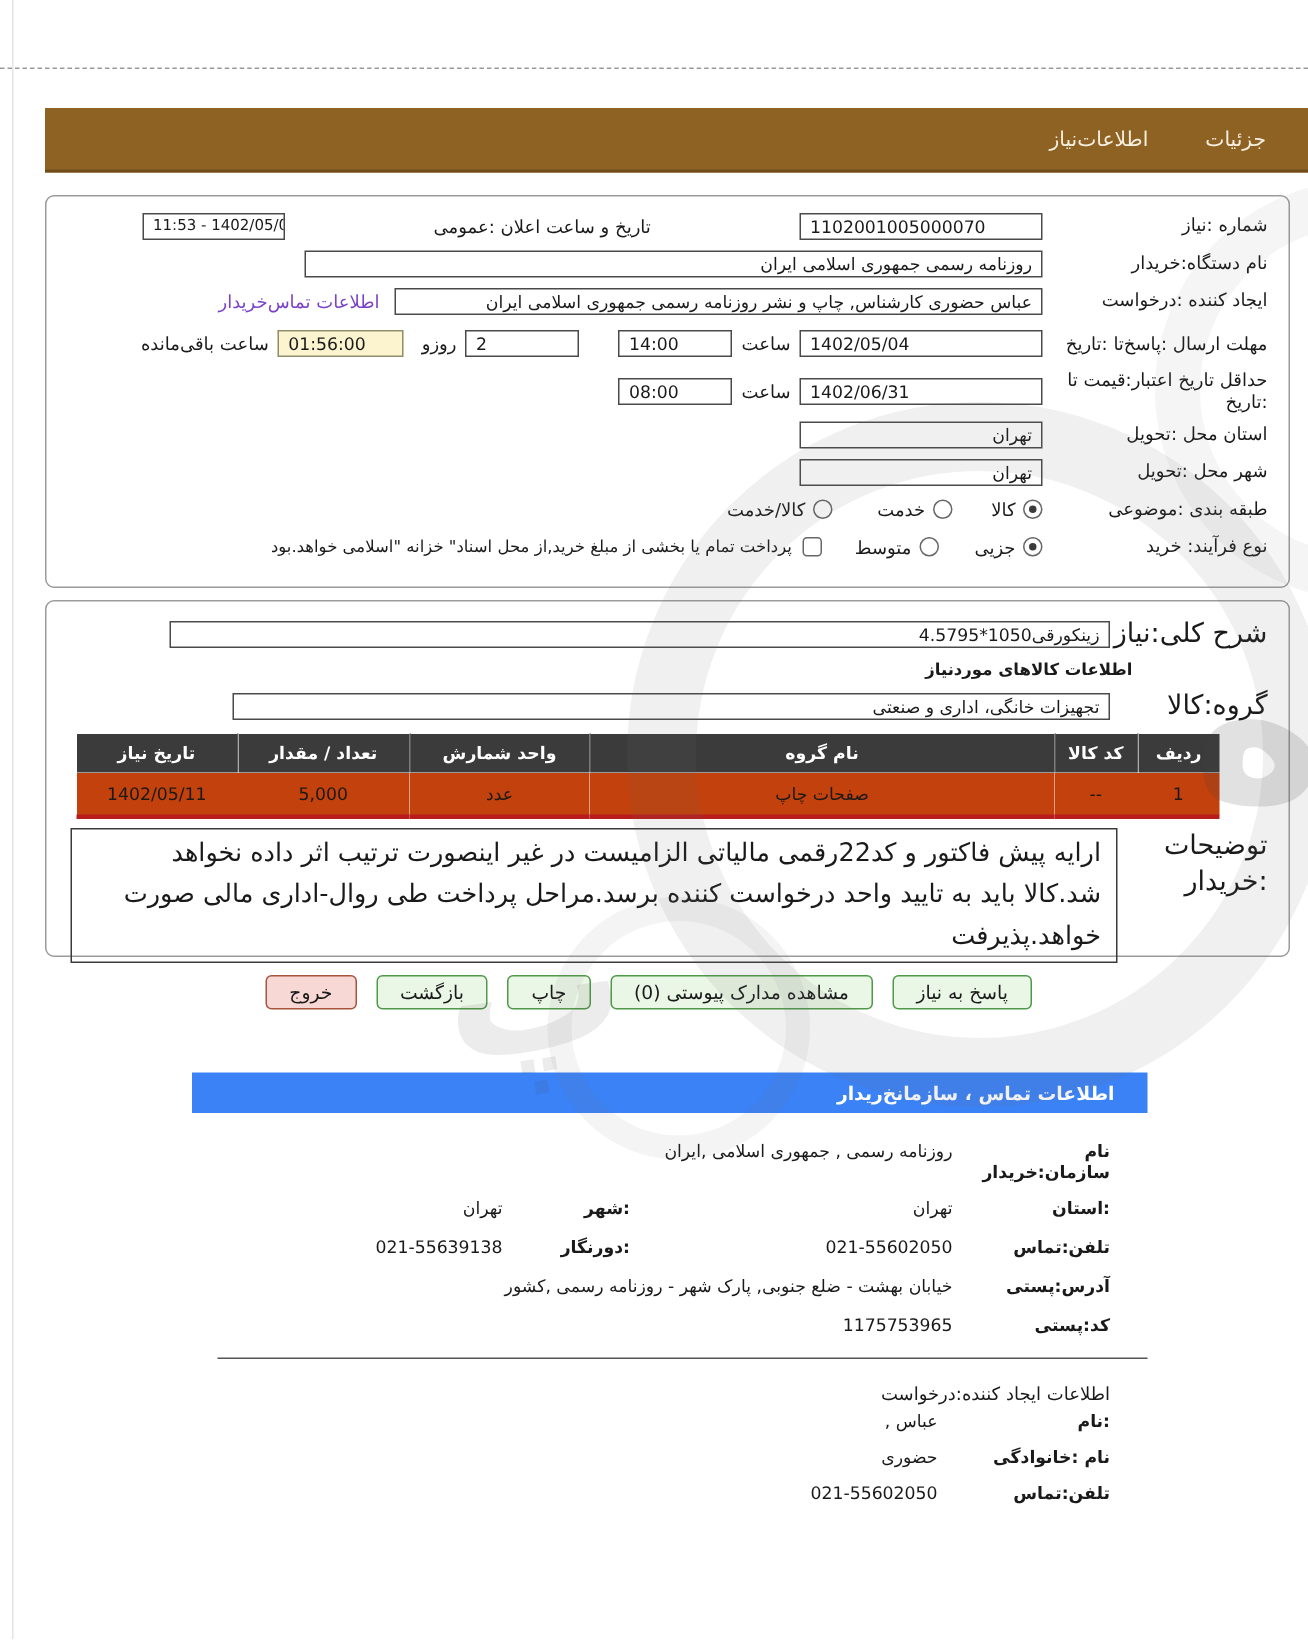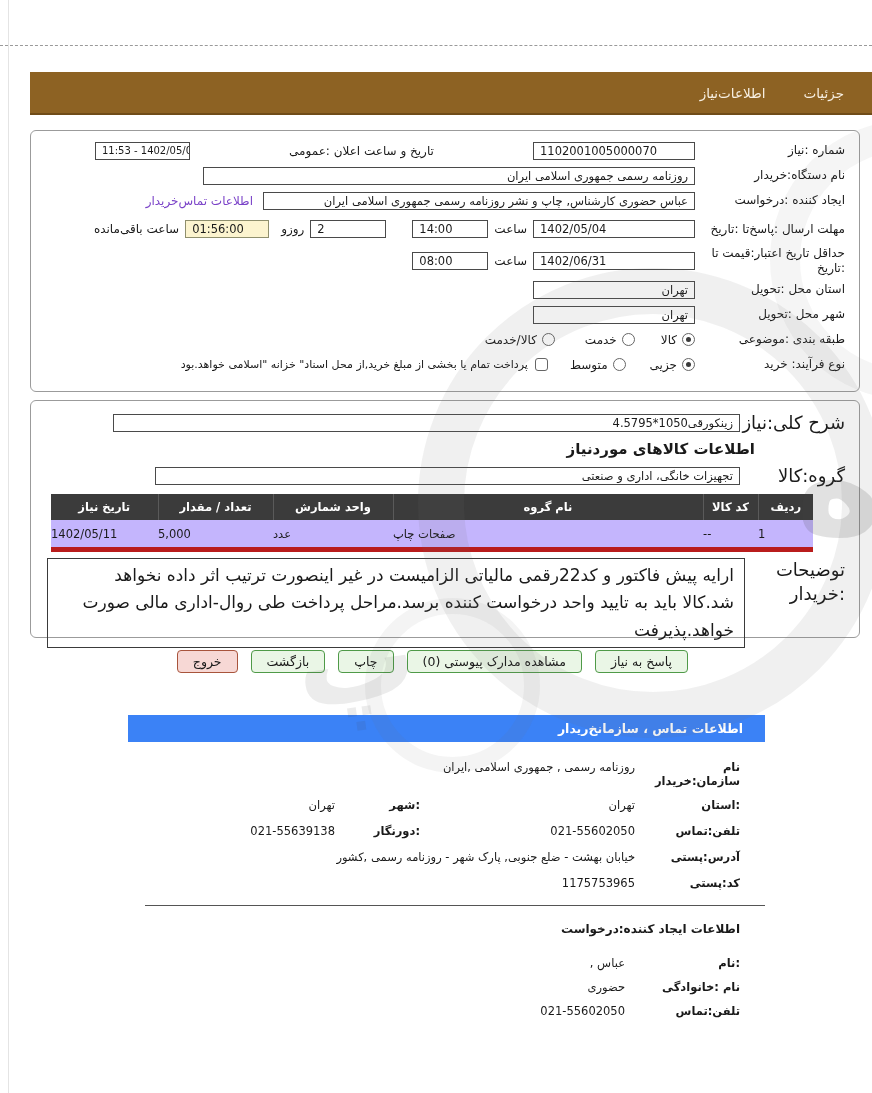--- a/index.html
+++ b/index.html
@@ -24,40 +24,40 @@
   .wgroup{width:585px}
   .rem{background:#fcf4cf;border-color:#8f8f6d}
   .mid{flex:1;text-align:center}
   .slbl{margin:0 6px;flex:none}
   .link{color:#7a42c8;margin-right:10px;cursor:pointer}
   .opt{display:flex;align-items:flex-start;margin-left:30px}
   .radio{width:13px;height:13px;border:1px solid #666;border-radius:50%;background:#fff;margin-left:5px;position:relative;flex:none}
   .radio.sel::after{content:"";position:absolute;left:3px;top:3px;right:3px;bottom:3px;background:#3b3b3b;border-radius:50%}
   .chk{width:13px;height:13px;border:1px solid #666;border-radius:3px;background:#fff;margin-left:7px;flex:none}
   .note-inline{font-size:11px;white-space:nowrap}
-  .goods-h{font-weight:bold;font-size:15px;margin:6px 90px 6px 0}
+  .goods-h{font-weight:bold;font-size:11px;margin:6px 90px 6px 0}
   .gtable{border-collapse:collapse;width:762px;margin:6px 32px 0 0;font-size:11.5px;table-layout:fixed}
   .gtable th{background:#3b3b3b;color:#fff;font-weight:bold;height:26px;border-left:1px solid #5a5a5a;text-align:center;overflow:hidden}
   .gtable th:last-child{border-left:none}
-  .gtable td{height:30px;text-align:left;background:#c4b5fd;border-bottom:5px solid #b91c1c;overflow:hidden}
+  .gtable td{height:30px;text-align:center;background:#c2410c;border-bottom:3px solid #b91c1c;overflow:hidden}
   .notes-row{align-items:flex-start;margin-top:6px}
   .notes-box{flex:1;border:1px solid #3a3a3a;min-height:42px;font-size:17px;line-height:1.6;padding:3px 10px;margin-left:2px;text-align:right}
   .btnrow{position:absolute;top:650px;left:30px;right:12px;display:flex;align-items:center;gap:13px;padding-right:172px;z-index:2}
   .btn{font-family:inherit;font-size:12.5px;height:23px;padding:0 15px;border-radius:4px;cursor:pointer}
   .btn.green{background:#eaf6e6;border:1px solid #4f9a48;color:#1a1a1a}
   .btn.pink{background:#f7d8d5;border:1px solid #a8543c;color:#1a1a1a}
   .cbar{position:absolute;top:715px;right:107px;left:128px;height:27px;background:#3b82f6;color:#ffffff;font-weight:bold;font-size:12.5px;line-height:27px;padding-right:22px;z-index:2}
   .cblock{position:absolute;top:760px;right:107px;left:128px;font-size:11.5px;z-index:2}
   .crow{display:flex;align-items:flex-start;margin-bottom:10px;padding-right:25px;min-height:16px}
   .clbl{flex:none;width:105px;font-weight:bold}
   .cval1{flex:none;width:215px}
   .clbl2{flex:none;width:85px;font-weight:bold}
   .divider{position:absolute;top:905px;right:107px;left:145px;border-top:1px solid #555;z-index:2}
   .kblock{position:absolute;top:922px;right:107px;left:128px;font-size:11.5px;z-index:2}
-  .khead{font-weight:bold;font-size:12px;padding-right:25px;margin-bottom:20px}
+  .khead{font-weight:normal;font-size:12px;padding-right:25px;margin-bottom:4px}
   .krow{display:flex;margin-bottom:10px;padding-right:25px}
   .klbl{flex:none;width:115px;font-weight:bold}
   .wm{position:absolute;inset:0;pointer-events:none;z-index:40}
   .ring{position:absolute;border-radius:50%}
   .r1{left:418px;top:268px;width:470px;height:470px;border:46px solid rgba(110,110,110,.10)}
   .r2{left:365px;top:598px;width:175px;height:175px;border:16px solid rgba(110,110,110,.08)}
   .r3{left:770px;top:120px;width:280px;height:280px;border:30px solid rgba(110,110,110,.07)}
   .wg{position:absolute;font-weight:bold}
   .g1{left:795px;top:395px;font-size:150px;color:rgba(70,70,70,.16)}
   .g2{left:295px;top:590px;font-size:120px;color:rgba(70,70,70,.10);transform:rotate(-8deg)}

